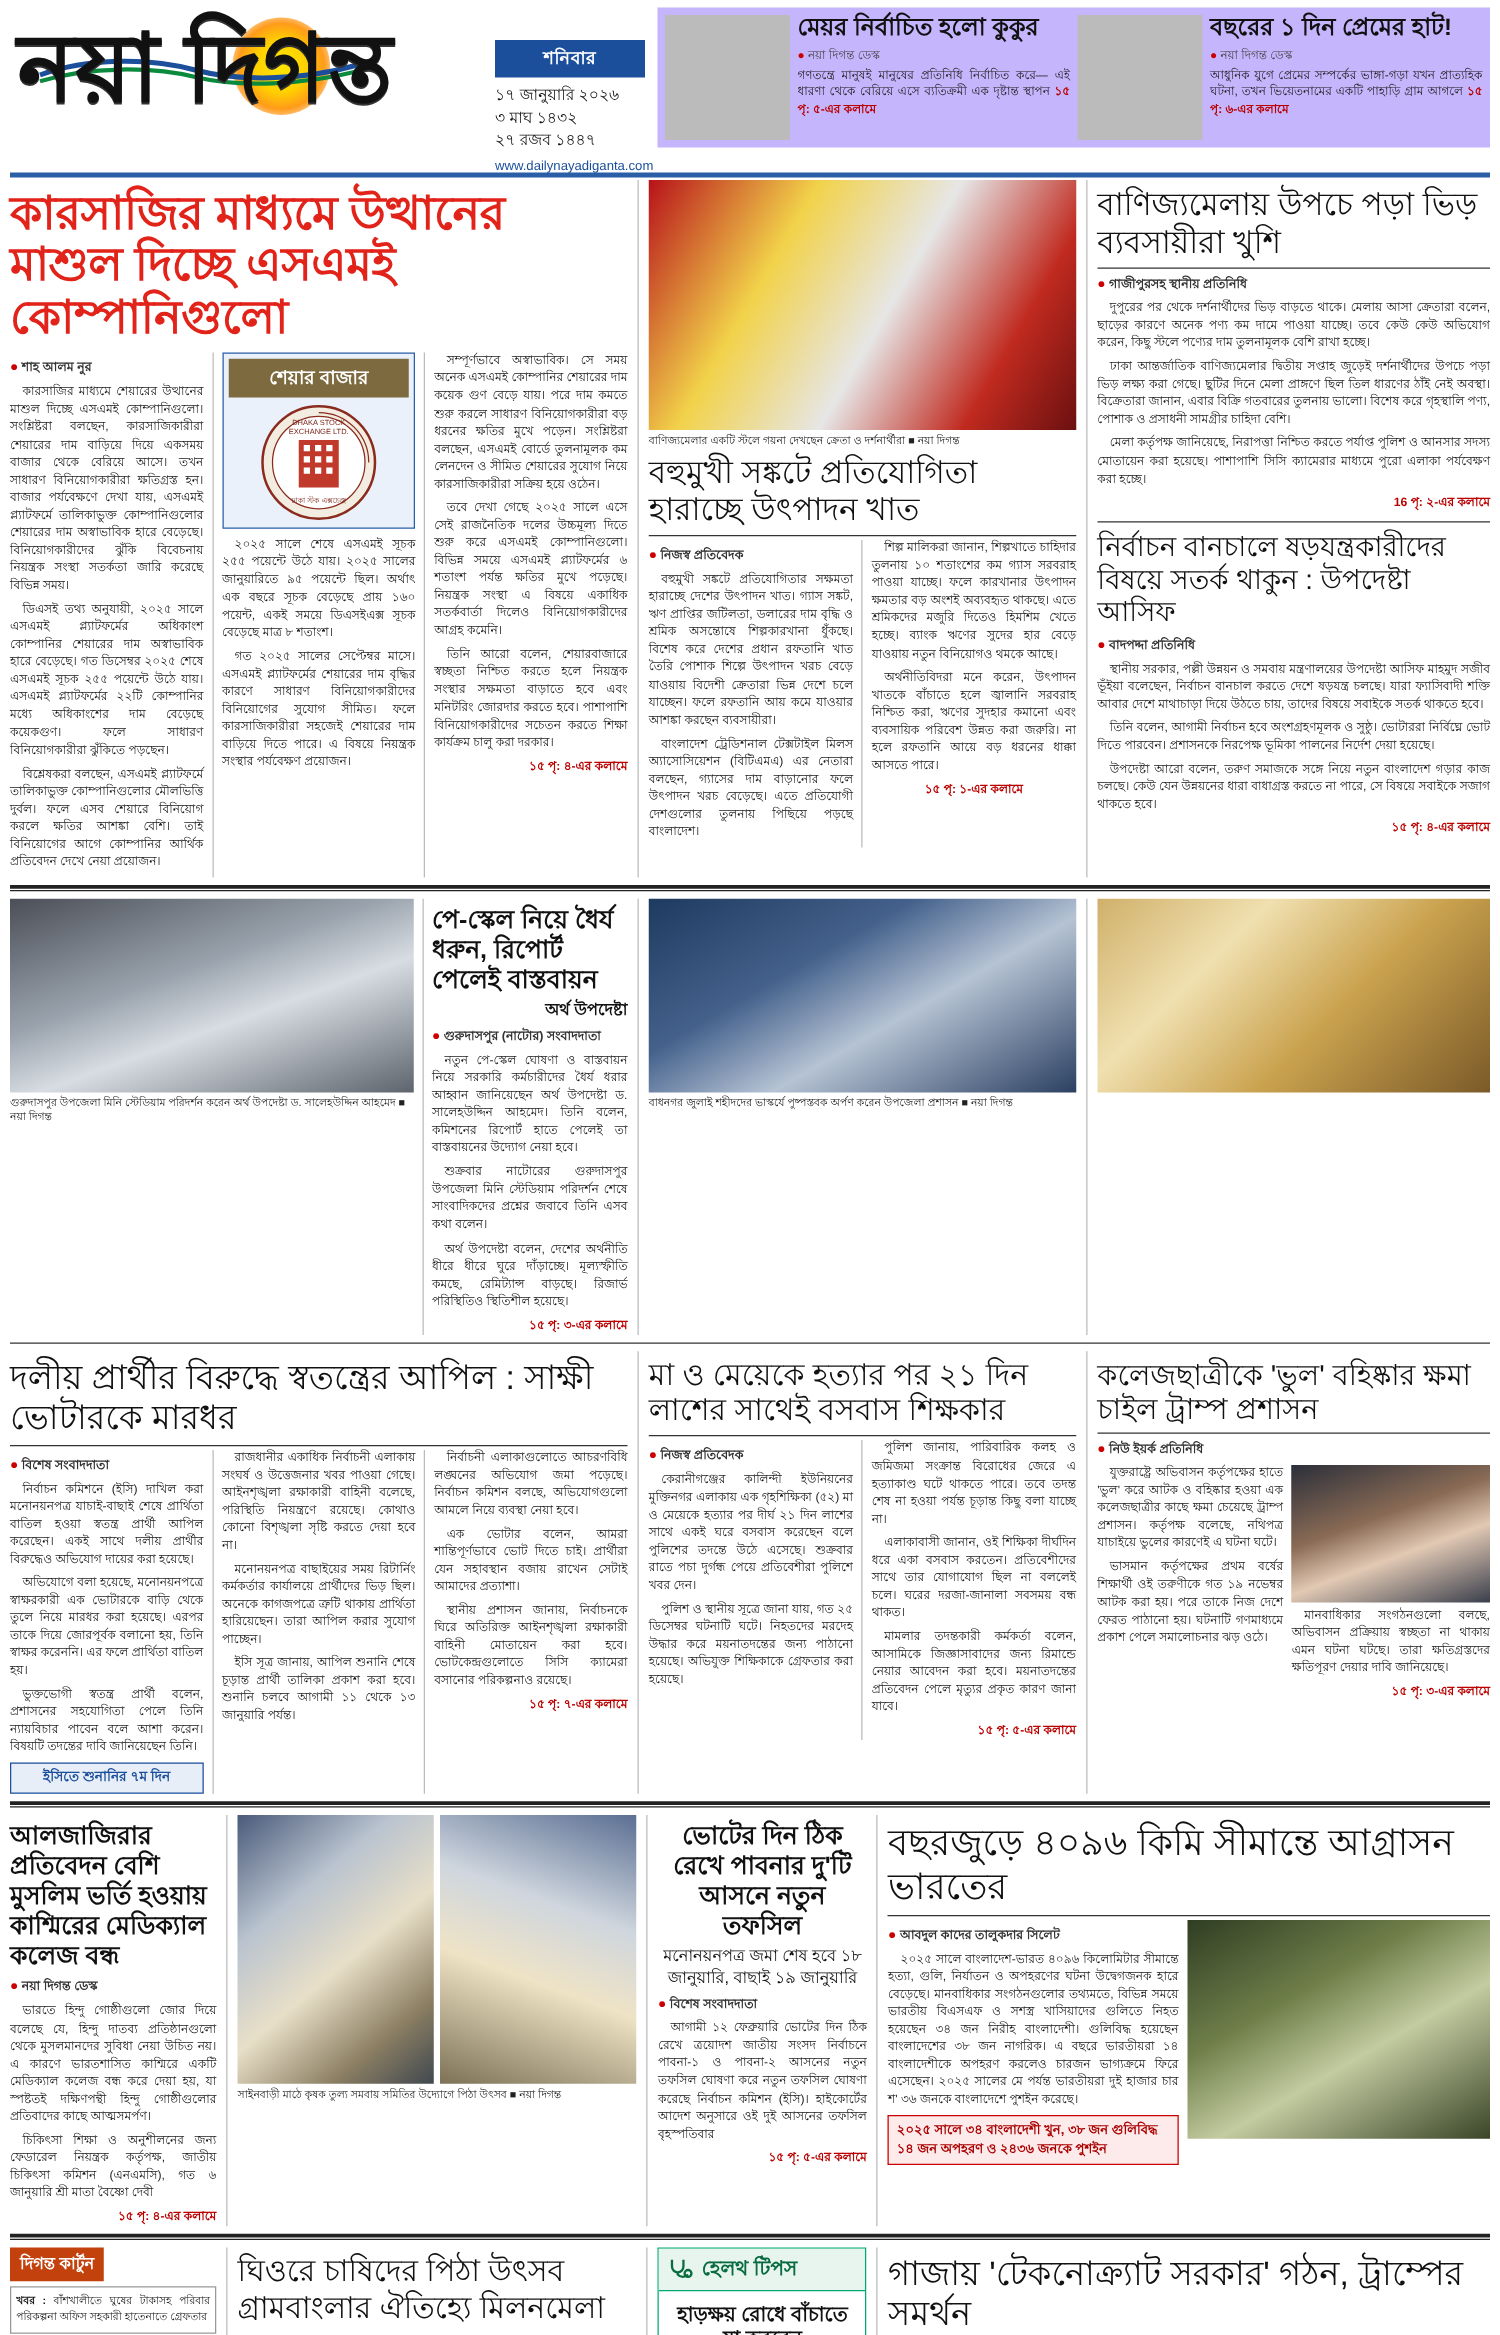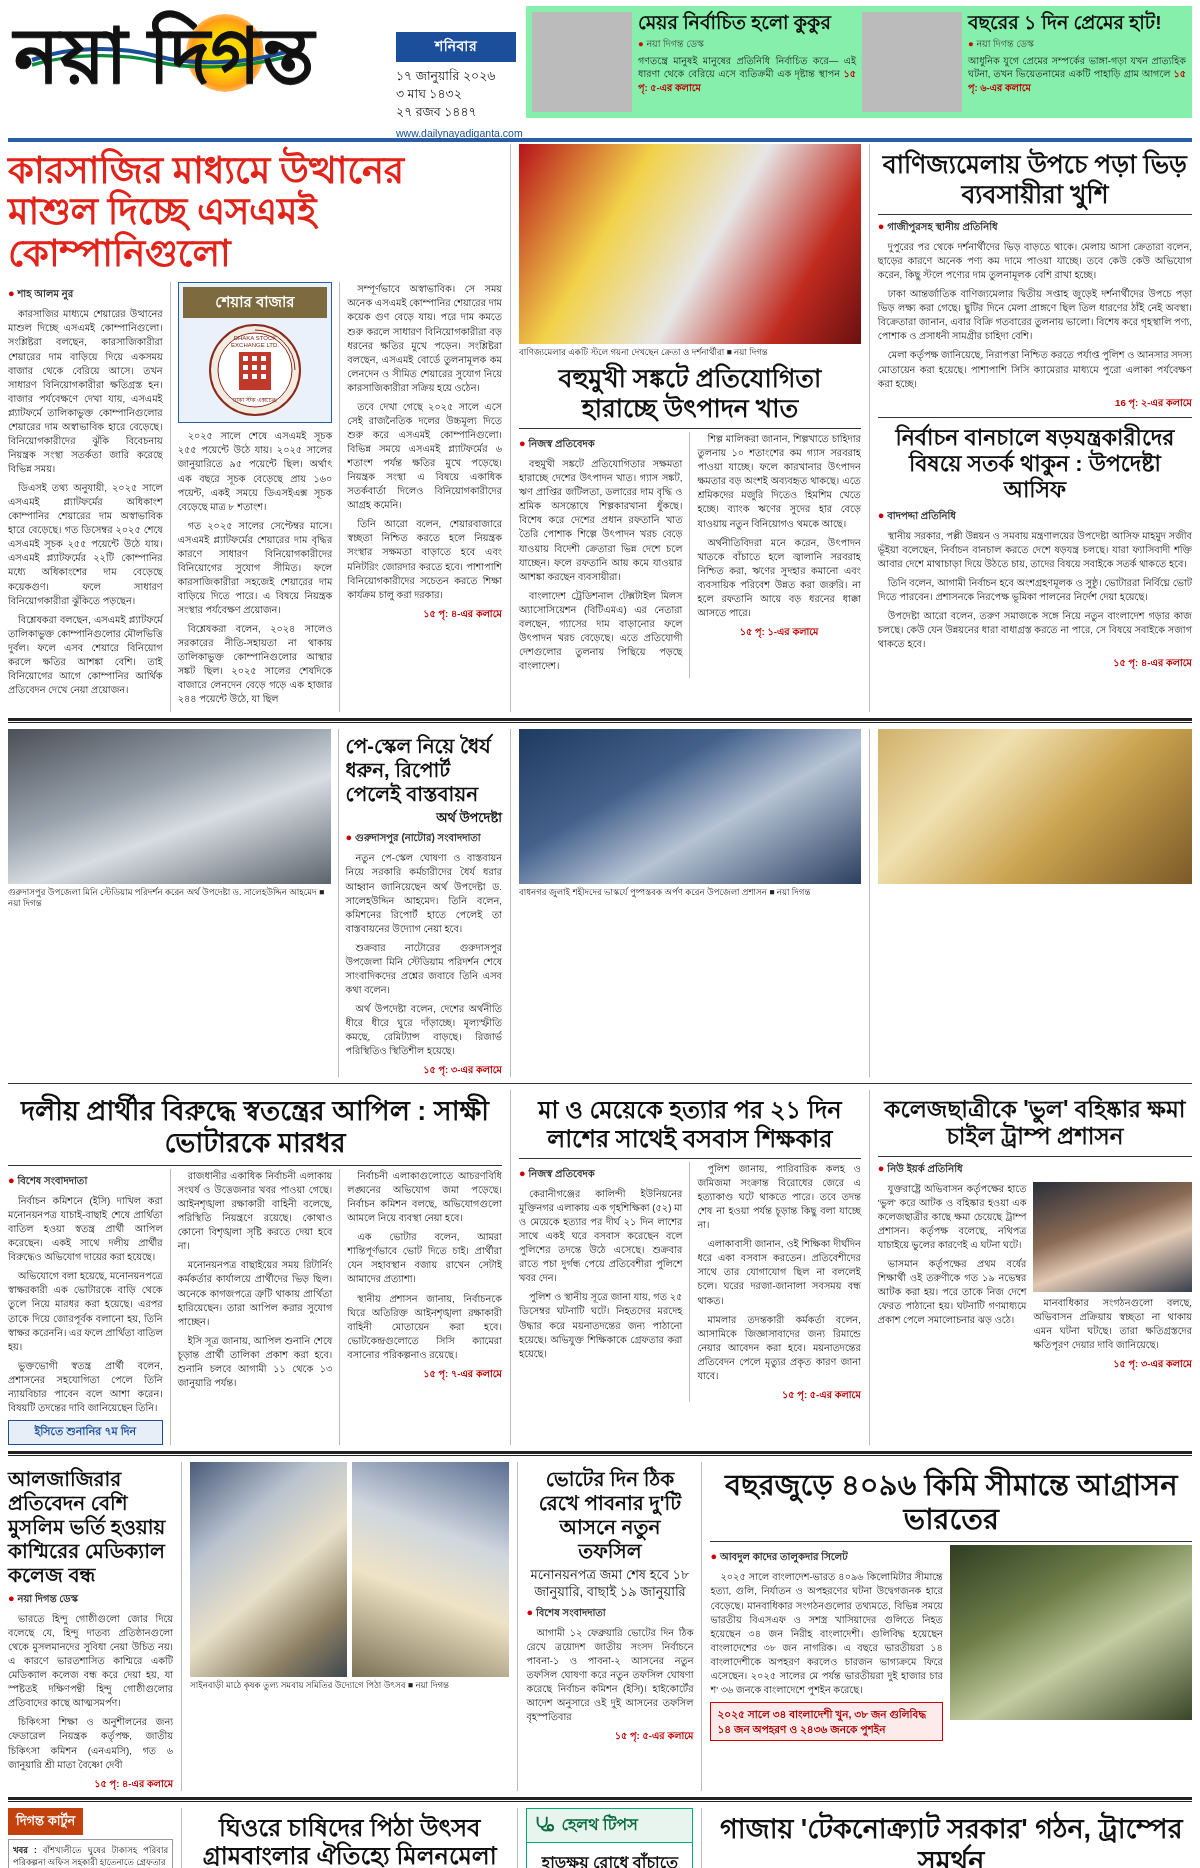--- a/index.html
+++ b/index.html
@@ -27,21 +27,21 @@
     padding-left:6px; text-shadow:0 1px 0 #333;
   }
   .date-block { width:120px; padding-top:26px; }
   .day-badge {
     background:#1b4f9c; color:#fff; text-align:center; font-weight:700;
     font-size:14px; padding:3px 4px; letter-spacing:.5px;
   }
   .date-lines { margin-top:5px; font-size:12.5px; line-height:1.45; color:#111; }
   .site-url { margin-top:6px; font-size:10.5px; color:#1b4f9c; }
 
-  .top-teasers { flex:1; display:flex; gap:6px; background:#86efac; padding:6px; margin-left:10px; }
+  .top-teasers { flex:1; display:flex; gap:6px; background:#c4b5fd; padding:6px; margin-left:10px; }
   .teaser { display:flex; gap:6px; width:50%; }
   .teaser .tz-img { width:100px; height:100px; flex:0 0 100px; background:#bbb; overflow:hidden; position:relative; }
   .teaser .tz-body { flex:1; min-width:0; }
   .tz-head { font-size:19px; font-weight:700; line-height:1.16; color:#111; }
   .tz-byline { font-size:9.5px; color:#444; margin:3px 0 2px; }
   .tz-byline .dot { color:#c00; }
   .tz-text { font-size:9.6px; line-height:1.38; text-align:justify; color:#222; }
   .jump { color:#b00; font-weight:700; }
 
   .rule-blue { height:4px; background:#2a5fa8; margin:6px 0 2px; }
@@ -50,21 +50,21 @@
 
   
   .band { display:flex; gap:8px; }
   .col { min-width:0; }
   .vsep { width:1px; background:#bbb; flex:0 0 1px; }
 
   h1.lead {
     color:#e2231a; font-size:37px; line-height:1.12; font-weight:700;
     margin:6px 0 8px; letter-spacing:-.3px;
   }
-  h2.hd { font-size:25px; line-height:1.18; font-weight:700; margin:6px 0 5px; text-align:center; }
+  h2.hd { font-size:25px; line-height:1.18; font-weight:400; margin:6px 0 5px; text-align:left; }
   h3.hd-s { font-size:20px; line-height:1.2; font-weight:700; margin:5px 0 4px; }
   .sub { font-size:13px; line-height:1.3; text-align:center; margin:2px 0 4px; }
   .byline { font-size:10px; color:#333; margin:4px 0 4px; font-weight:600; }
   .byline .dot { color:#c00; font-size:11px; }
   .body-txt { font-size:9.7px; line-height:1.45; text-align:justify; color:#1a1a1a; }
   .body-txt p { margin:0 0 5px; text-indent:10px; }
 
   .photo { background:#9aa; width:100%; position:relative; overflow:hidden; }
   .cap { font-size:8.6px; color:#222; margin-top:3px; line-height:1.3; }
 
@@ -174,21 +174,20 @@
                 <path d="M60 8 A40 40 0 0 1 100 48" fill="none" stroke="#8a2b1e" stroke-width="1"></path>
                 <text x="60" y="18" font-size="6" text-anchor="middle" fill="#7a2418" font-family="Liberation Sans, sans-serif">DHAKA STOCK</text>
                 <text x="60" y="25" font-size="6" text-anchor="middle" fill="#7a2418" font-family="Liberation Sans, sans-serif">EXCHANGE LTD.</text>
                 <text x="60" y="80" font-size="6" text-anchor="middle" fill="#7a2418" font-family="Liberation Sans, sans-serif">ঢাকা স্টক এক্সচেঞ্জ</text>
               </svg>
             </div>
           </div>
           <div class="body-txt" style="margin-top:6px">
             <p>২০২৫ সালে শেষে এসএমই সূচক ২৫৫ পয়েন্টে উঠে যায়। ২০২৫ সালের জানুয়ারিতে ৯৫ পয়েন্টে ছিল। অর্থাৎ এক বছরে সূচক বেড়েছে প্রায় ১৬০ পয়েন্ট, একই সময়ে ডিএসইএক্স সূচক বেড়েছে মাত্র ৮ শতাংশ।</p>
             <p>গত ২০২৫ সালের সেপ্টেম্বর মাসে। এসএমই প্ল্যাটফর্মের শেয়ারের দাম বৃদ্ধির কারণে সাধারণ বিনিয়োগকারীদের বিনিয়োগের সুযোগ সীমিত। ফলে কারসাজিকারীরা সহজেই শেয়ারের দাম বাড়িয়ে দিতে পারে। এ বিষয়ে নিয়ন্ত্রক সংস্থার পর্যবেক্ষণ প্রয়োজন।</p>
-            <p>বিশ্লেষকরা বলেন, ২০২৪ সালেও সরকারের নীতি-সহায়তা না থাকায় তালিকাভুক্ত কোম্পানিগুলোর আস্থার সঙ্কট ছিল। ২০২৫ সালের শেষদিকে বাজারে লেনদেন বেড়ে গড়ে এক হাজার ২৪৪ পয়েন্টে উঠে, যা ছিল</p>
           </div>
         </div>
         <div class="vsep"></div>
         <div class="col" style="width:160px">
           <div class="body-txt">
             <p>সম্পূর্ণভাবে অস্বাভাবিক। সে সময় অনেক এসএমই কোম্পানির শেয়ারের দাম কয়েক গুণ বেড়ে যায়। পরে দাম কমতে শুরু করলে সাধারণ বিনিয়োগকারীরা বড় ধরনের ক্ষতির মুখে পড়েন। সংশ্লিষ্টরা বলছেন, এসএমই বোর্ডে তুলনামূলক কম লেনদেন ও সীমিত শেয়ারের সুযোগ নিয়ে কারসাজিকারীরা সক্রিয় হয়ে ওঠেন।</p>
             <p>তবে দেখা গেছে ২০২৫ সালে এসে সেই রাজনৈতিক দলের উচ্চমূল্য দিতে শুরু করে এসএমই কোম্পানিগুলো। বিভিন্ন সময়ে এসএমই প্ল্যাটফর্মের ৬ শতাংশ পর্যন্ত ক্ষতির মুখে পড়েছে। নিয়ন্ত্রক সংস্থা এ বিষয়ে একাধিক সতর্কবার্তা দিলেও বিনিয়োগকারীদের আগ্রহ কমেনি।</p>
             <p>তিনি আরো বলেন, শেয়ারবাজারে স্বচ্ছতা নিশ্চিত করতে হলে নিয়ন্ত্রক সংস্থার সক্ষমতা বাড়াতে হবে এবং মনিটরিং জোরদার করতে হবে। পাশাপাশি বিনিয়োগকারীদের সচেতন করতে শিক্ষা কার্যক্রম চালু করা দরকার।</p>
           </div>
           <div class="body-txt" style="text-align:right"><span class="jump">১৫ পৃ: ৪-এর কলামে</span></div>

